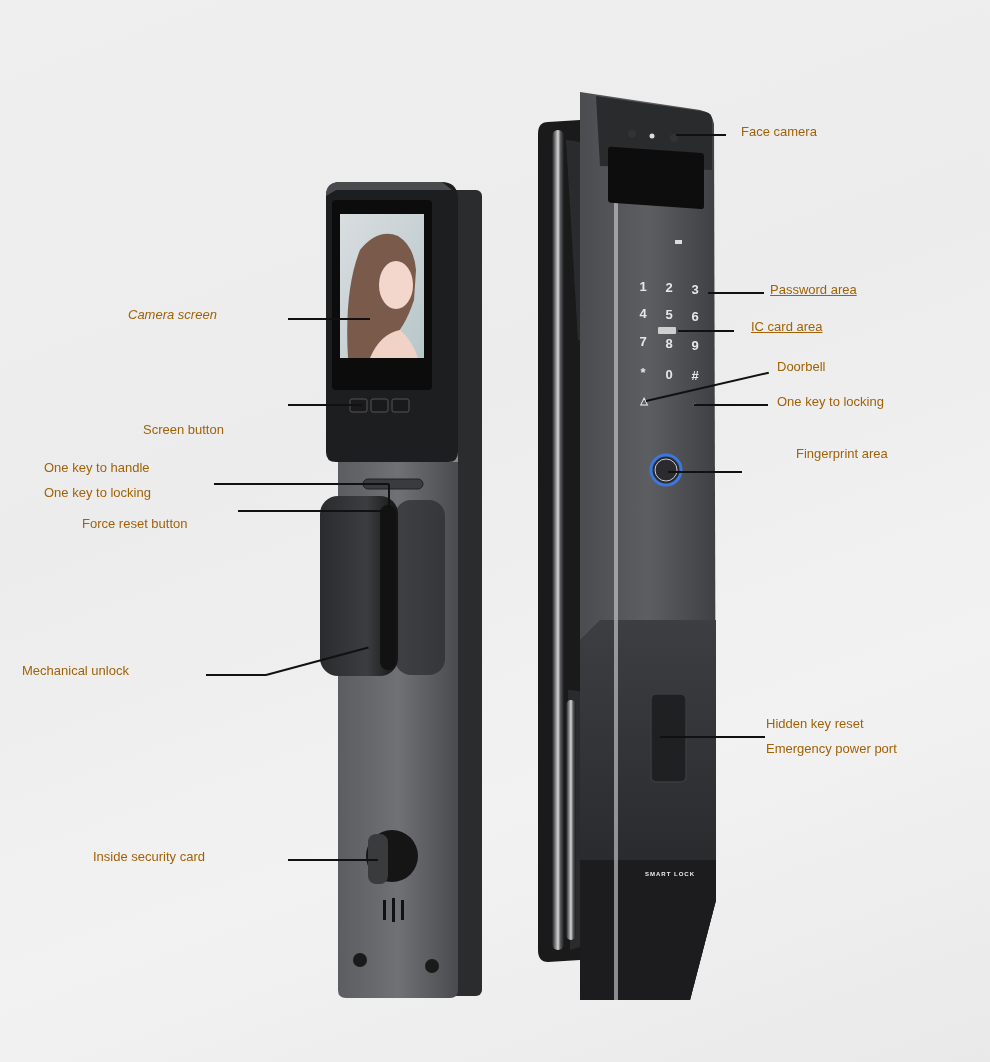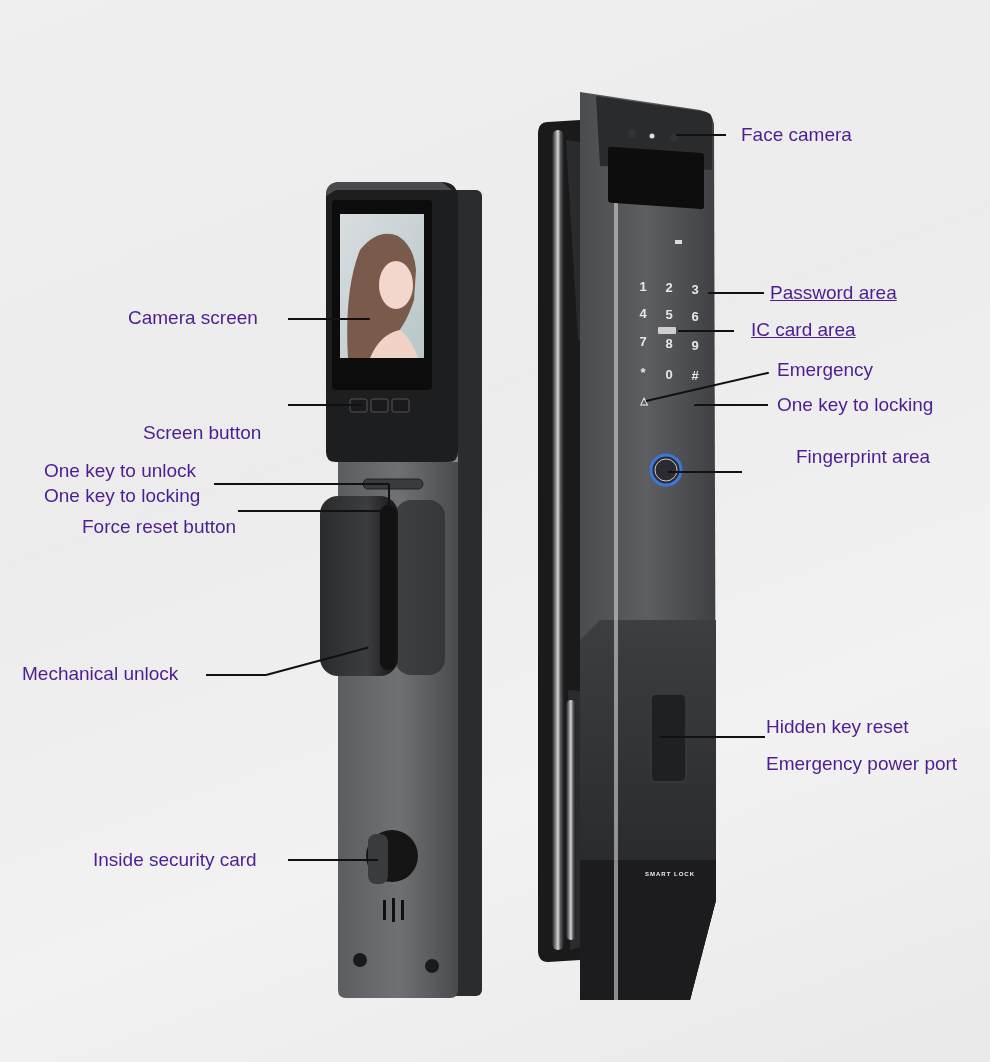--- a/index.html
+++ b/index.html
@@ -1,19 +1,19 @@
 <!DOCTYPE html>
 <html><head>
 <meta charset="utf-8">
 <style>
   html,body{margin:0;padding:0;}
   body{width:990px;height:1062px;position:relative;overflow:hidden;
        background:linear-gradient(160deg,#efefef 0%,#ececec 40%,#f2f2f2 70%,#e9e9e9 100%);
        font-family:"Liberation Sans",sans-serif;}
-  .lbl{position:absolute;font-size:19px;color:#4c1d95;white-space:nowrap;line-height:1;}
+  .lbl{position:absolute;font-size:13px;color:#a16207;white-space:nowrap;line-height:1;}
   .line{position:absolute;height:2px;background:#111;transform-origin:0 50%;}
   svg{position:absolute;left:0;top:0;}
 </style>
 </head>
 <body>
 
 <svg width="990" height="1062" viewBox="0 0 990 1062">
   <defs>
     <linearGradient id="bodyL" x1="0" x2="1" y1="0" y2="0">
       <stop offset="0" stop-color="#5c5d60"></stop>
@@ -146,28 +146,28 @@
 <div class="line" style="left:288px;top:859px;width:90px;"></div>
 
 <div class="line" style="left:676px;top:134px;width:50px;"></div>
 <div class="line" style="left:708px;top:292px;width:56px;"></div>
 <div class="line" style="left:678px;top:330px;width:56px;"></div>
 <div class="line" style="left:646px;top:400px;width:126px;transform:rotate(-13deg);"></div>
 <div class="line" style="left:694px;top:404px;width:74px;"></div>
 <div class="line" style="left:668px;top:471px;width:74px;"></div>
 <div class="line" style="left:660px;top:736px;width:105px;"></div>
 
-<div class="lbl" style="left:128px;top:308px;">Camera screen</div>
+<div class="lbl" style="left:128px;top:308px;font-style:italic;">Camera screen</div>
 <div class="lbl" style="left:143px;top:395px;margin-top:28px;">Screen button</div>
-<div class="lbl" style="left:44px;top:461px;">One key to unlock</div>
+<div class="lbl" style="left:44px;top:461px;">One key to handle</div>
 <div class="lbl" style="left:44px;top:486px;">One key to locking</div>
 <div class="lbl" style="left:82px;top:517px;">Force reset button</div>
 <div class="lbl" style="left:22px;top:664px;">Mechanical unlock</div>
 <div class="lbl" style="left:93px;top:850px;">Inside security card</div>
 
 <div class="lbl" style="left:741px;top:125px;">Face camera</div>
 <div class="lbl" style="left:770px;top:283px;text-decoration:underline;">Password area</div>
 <div class="lbl" style="left:751px;top:320px;text-decoration:underline;">IC card area</div>
-<div class="lbl" style="left:777px;top:360px;">Emergency</div>
+<div class="lbl" style="left:777px;top:360px;">Doorbell</div>
 <div class="lbl" style="left:777px;top:395px;">One key to locking</div>
 <div class="lbl" style="left:752px;top:447px;margin-left:44px;">Fingerprint area</div>
 <div class="lbl" style="left:766px;top:717px;">Hidden key reset</div>
-<div class="lbl" style="left:766px;top:742px;margin-top:12px;">Emergency power port</div>
+<div class="lbl" style="left:766px;top:742px;">Emergency power port</div>
 
 </body></html>

